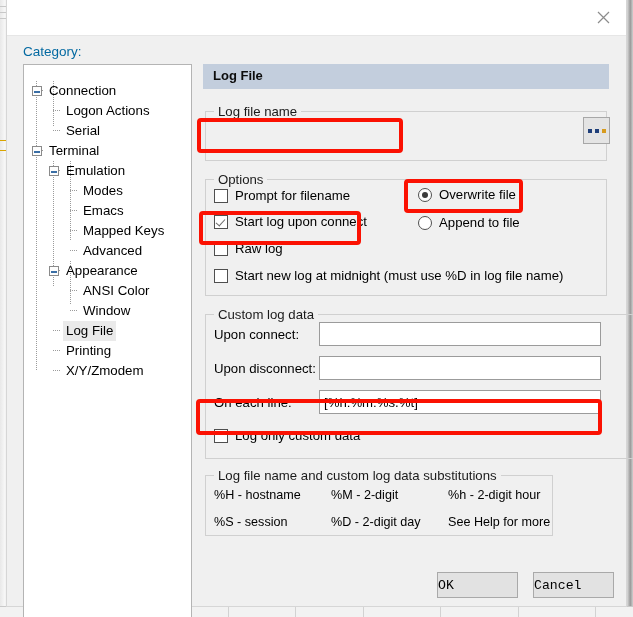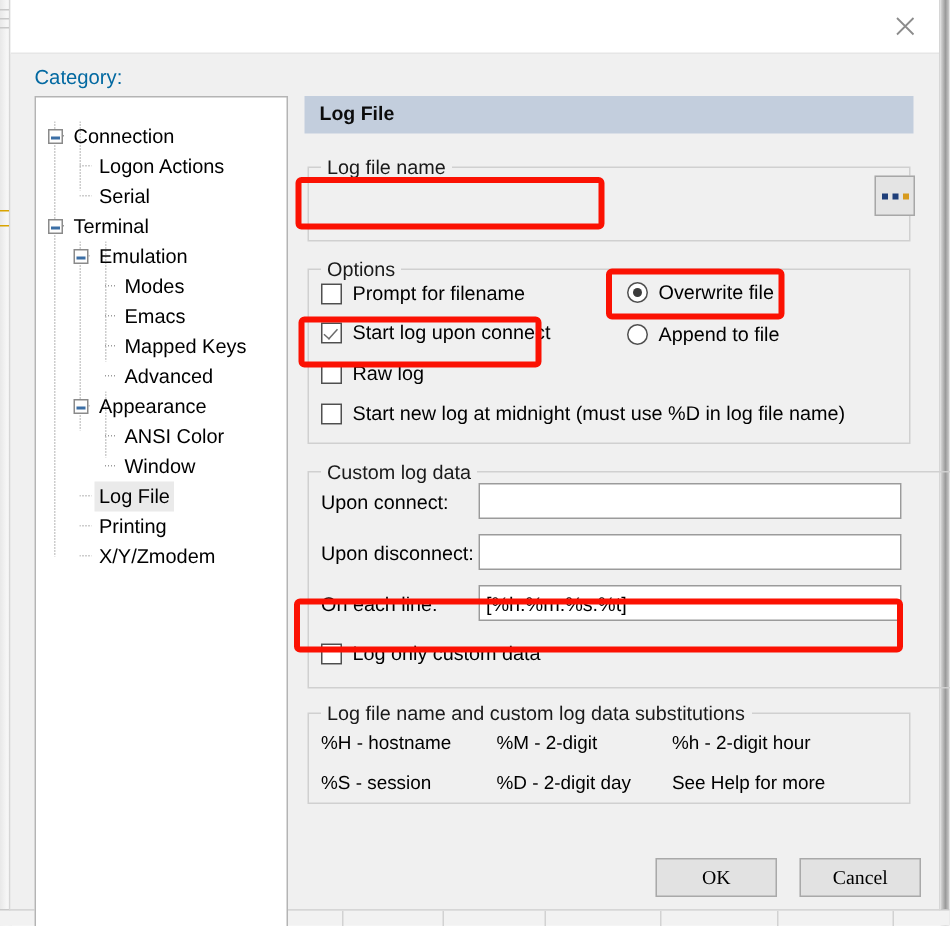--- a/index.html
+++ b/index.html
@@ -239,24 +239,24 @@
     color: #000;
     white-space: nowrap;
   }
 
   
   .btn {
     position: absolute;
     width: 81px; height: 26px;
     background: #e2e2e2;
     border: 1px solid #a9a9a9;
-    font-family: Liberation Serif, serif;
+    font-family: Liberation Mono, monospace;
     font-size: 13.2px;
     color: #000;
-    display: flex; align-items: center; justify-content: center;
+    display: flex; align-items: center; justify-content: flex-start;
   }
 
   
   .anno {
     position: absolute;
     border: 4px solid #fb1102;
     border-radius: 4px;
     pointer-events: none;
     z-index: 40;
   }
@@ -429,21 +429,21 @@
       <input class="tin" type="text" style="left: 116px; top: 292px; width: 282px;" value="">
 
       <div class="fieldlabel" style="left:11px; top:331px;">On each line:</div>
       <input class="tin" type="text" style="left: 116px; top: 326px; width: 282px;" value="[%h:%m:%s.%t]">
 
       <div class="opt-row" style="left:11px; top:364px;">
         <span class="cbx"></span>
         <span>Log only custom data</span>
       </div>
 
-      <fieldset class="grp" style="left:2px; top:404px; width:402px; height:68px;">
+      <fieldset class="grp" style="left:2px; top:404px; width:348px; height:68px;">
         <legend>Log file name and custom log data substitutions</legend>
       </fieldset>
       <div class="sub-cell" style="left:11px;  top:424px;">%H - hostname</div>
       <div class="sub-cell" style="left:128px; top:424px;">%M - 2-digit</div>
       <div class="sub-cell" style="left:245px; top:424px;">%h - 2-digit hour</div>
       <div class="sub-cell" style="left:11px;  top:451px;">%S - session</div>
       <div class="sub-cell" style="left:128px; top:451px;">%D - 2-digit day</div>
       <div class="sub-cell" style="left:245px; top:451px;">See Help for more</div>
     </div>
 

